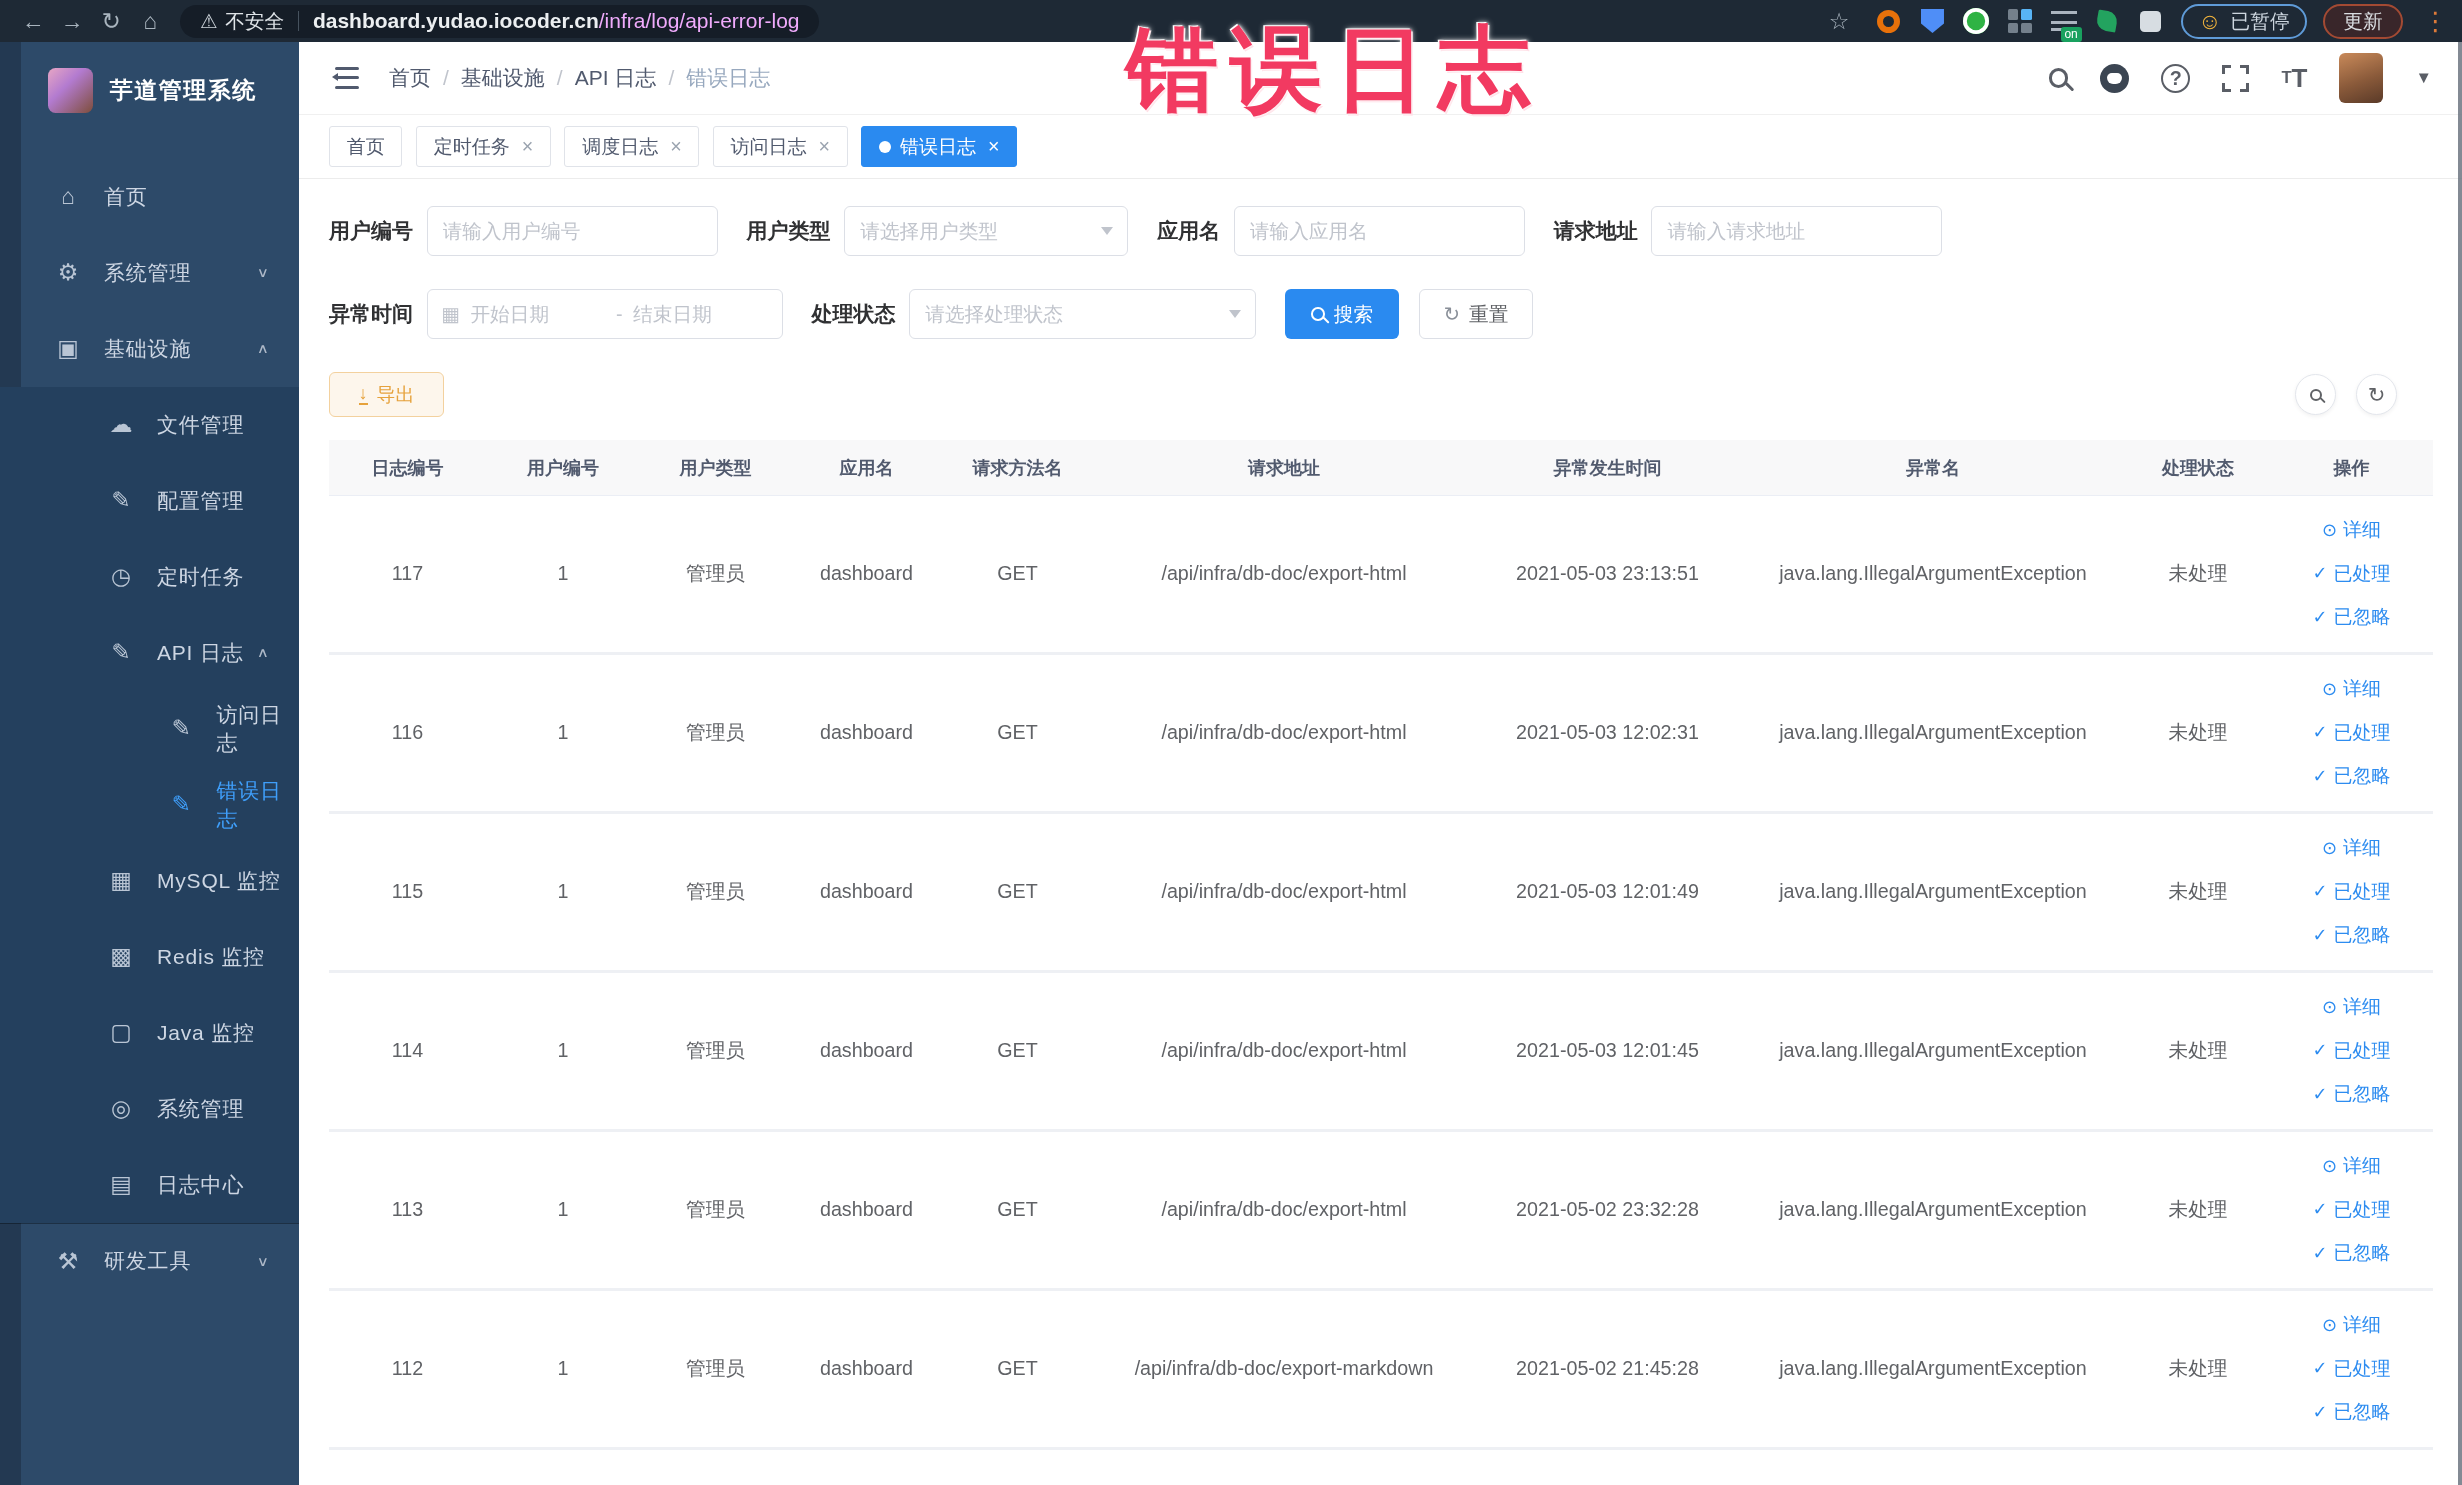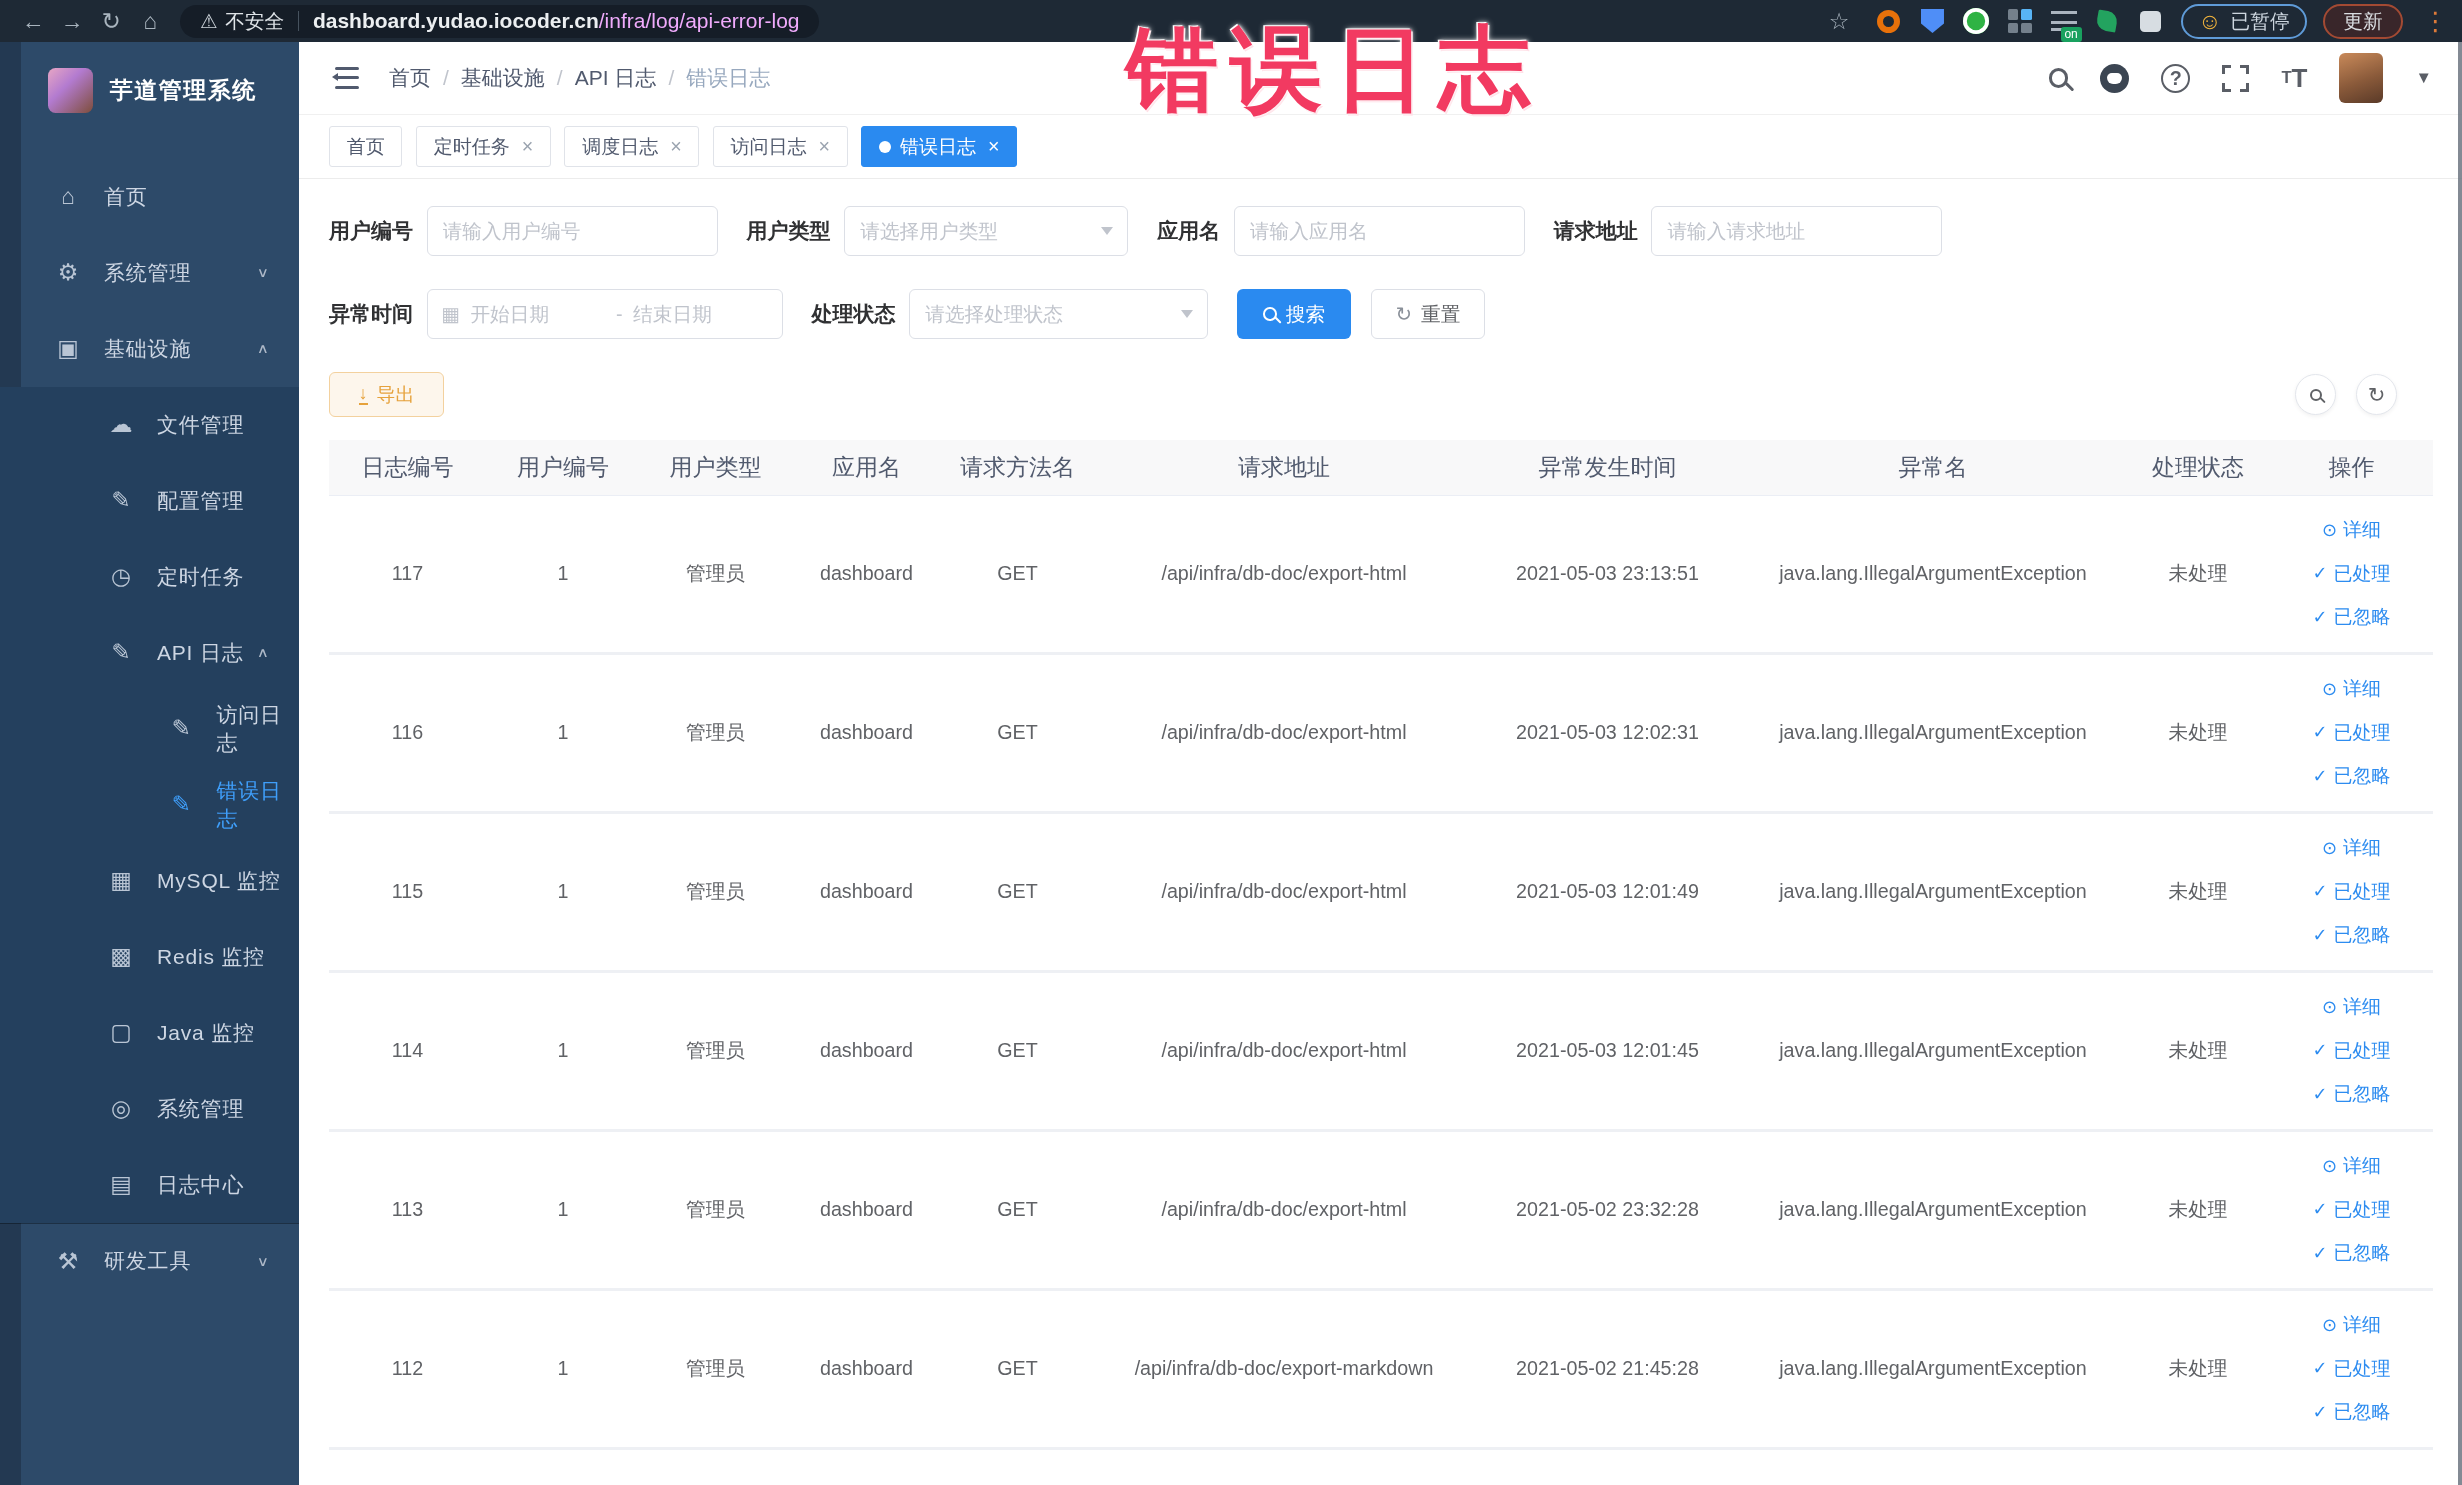--- a/index.html
+++ b/index.html
@@ -102,21 +102,21 @@
 
   .content { padding:27px 30px 0 30px; }
   .filter-row { display:flex; align-items:center; margin-bottom:33px; }
   .fgroup { display:flex; align-items:center; margin-right:29px; }
   .flabel { font-size:21px; font-weight:700; color:#303133; margin-right:13.6px; white-space:nowrap; }
   .el-input { height:50px; border:1.5px solid #dcdfe6; border-radius:6px; font-size:19.7px; color:#c2410c;
     padding:0 15px; outline:none; background:#fff; font-family:inherit; }
   .el-input::placeholder { color:#c0c4cc; }
   .sel-wrap { position:relative; display:inline-flex; align-items:center; }
   .sel-caret { position:absolute; right:15px; width:0; height:0; border:6.8px solid transparent; border-top:8.3px solid #c0c4cc; top:21px; pointer-events:none; }
-  .w-input { width:291px; } .w-select { width:284px; padding-right:39px; } .w-status { width:299px; padding-right:39px; }
+  .w-input { width:291px; } .w-select { width:284px; padding-right:39px; } .w-status { width:347px; padding-right:39px; }
   .date-range { display:flex; align-items:center; width:356px; height:50px; border:1.5px solid #dcdfe6; border-radius:6px;
     padding:0 13.6px; gap:10.6px; }
   .cal-icon { color:#c0c4cc; font-size:19.7px; }
   .date-ph { color:#c0c4cc; font-size:19.7px; flex:1; text-align:left; }
   .date-sep { color:#c0c4cc; font-size:19.7px; }
   .btn { display:inline-flex; align-items:center; justify-content:center; gap:9px; height:50px; border-radius:6px;
     font-size:19.7px; cursor:pointer; border:1.5px solid transparent; font-family:inherit; }
   .btn-search { background:#2a8af0; color:#fff; width:114px; }
   .btn-search .mag { width:13.6px; height:13.6px; border-width:2.3px; }
   .btn-search .mag::after { width:7.6px; height:2.3px; right:-6.8px; bottom:-2.3px; }
@@ -130,21 +130,21 @@
     display:flex; align-items:center; justify-content:center; color:#606266; cursor:pointer;
     box-shadow:0 1.5px 4.5px rgba(0,0,0,.06); }
   .circle-btn .mag { width:12px; height:12px; border-width:2.3px; }
   .circle-btn .mag::after{ width:6.8px; height:2.3px; right:-6px; bottom:-2.3px; }
   .circle-btn .ric { font-size:21px; }
 
   
   .table { --cols:157px 154px 151px 151px 151px 382px 265px 386px 144px 163px; width:2104px; }
   .thead { display:grid; grid-template-columns:var(--cols); align-items:center; height:56px; background:#f8f8f9;
     border-bottom:1.5px solid #ebeef5; }
-  .thead .th { font-size:23px; font-weight:400; color:#515a6e; text-align:center; }
+  .thead .th { font-size:18px; font-weight:700; color:#515a6e; text-align:center; }
   .trow { display:grid; grid-template-columns:var(--cols); align-items:center; height:159px;
     border-bottom:3px solid #eef0f4; background:#fff; }
   .td { font-size:19.7px; color:#606266; text-align:center; line-height:1.4; padding:0 4.5px; overflow:hidden; }
   .td-actions { display:flex; flex-direction:column; align-items:center; gap:16.7px; }
   .op-link { display:inline-flex; align-items:center; gap:6px; color:#2d8cf0; font-size:19px; cursor:pointer; text-decoration:none; }
   .op-link .oic { font-size:18px; }
 
   
   .overlay-title { position:absolute; left:1126px; top:7.6px; font-size:92px; font-weight:800; letter-spacing:12px;
     color:#f23a61; z-index:50; pointer-events:none;

